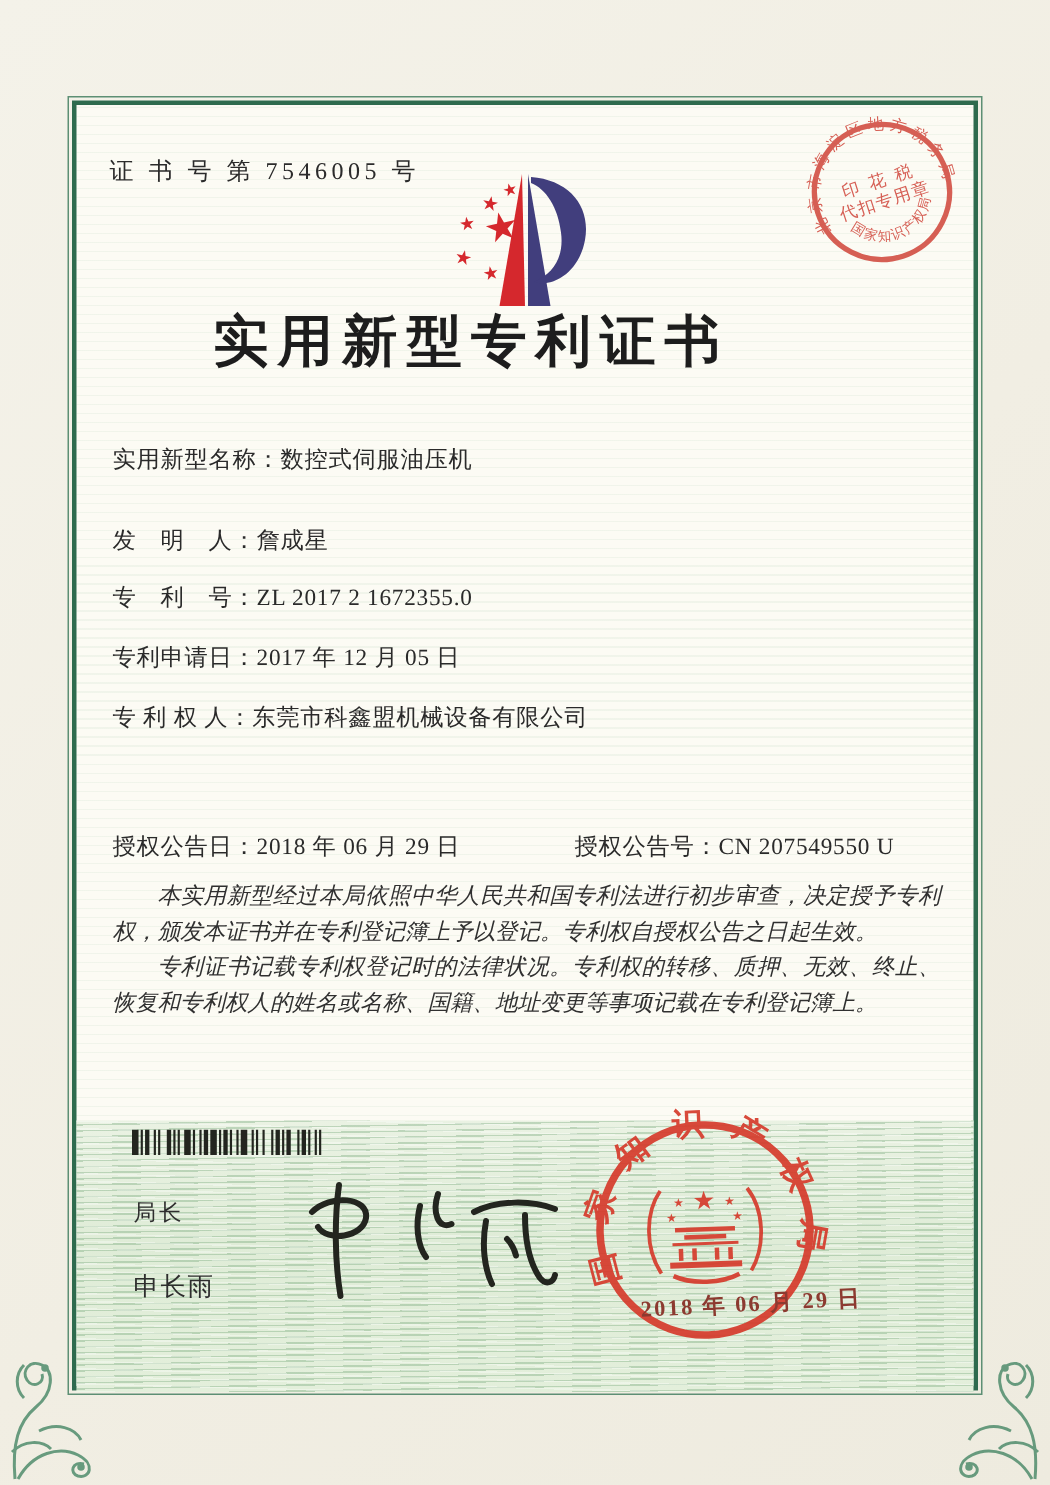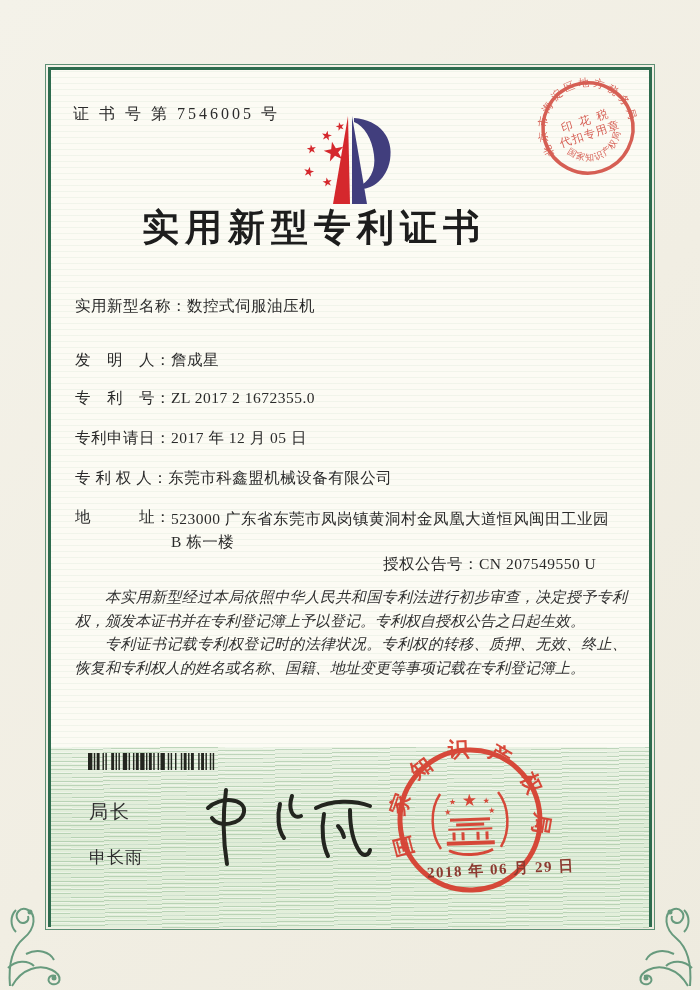--- a/index.html
+++ b/index.html
@@ -50,21 +50,21 @@
     display:inline-block;width:448px;vertical-align:top;line-height:23px;
   }
   .field-grant-no{left:383px;}
   .paragraphs{
     position:absolute;left:75px;top:587px;width:552px;
     font-size:15px;line-height:23.5px;text-align:justify;
     font-style:italic;color:#303030;font-family:Liberation Mono, monospace;
   }
   .paragraphs p{margin:0;text-indent:2em;}
   .barcode{position:absolute;left:88px;top:753px;}
-  .sig-title{position:absolute;left:89px;top:799px;font-size:19px;letter-spacing:2px;color:#2e2e2e;}
+  .sig-title{position:absolute;left:89px;top:799px;font-size:15px;letter-spacing:2px;color:#2e2e2e;}
   .sig-name{position:absolute;left:89px;top:846px;font-size:17px;letter-spacing:1px;color:#2e2e2e;}
   .sig-script{position:absolute;left:188px;top:778px;}
   .seal{position:absolute;left:383px;top:733px;opacity:0.92;}
   .seal-date{
     position:absolute;left:427px;top:860px;font-size:15px;letter-spacing:1.5px;
     color:#8c3a30;transform:rotate(-3deg);font-weight:bold;
   }
   .footer{
     position:absolute;left:0;top:901px;width:700px;text-align:center;
     font-size:13.5px;letter-spacing:1px;color:#3a3a3a;
@@ -132,22 +132,22 @@
   </div>
   <div class="field" style="top:388px">
     <span class="flabel">专　利　号：</span><span class="fvalue">ZL 2017 2 1672355.0</span>
   </div>
   <div class="field" style="top:428px">
     <span class="flabel">专利申请日：</span><span class="fvalue">2017 年 12 月 05 日</span>
   </div>
   <div class="field" style="top:468px">
     <span class="flabel">专 利 权 人：</span><span class="fvalue">东莞市科鑫盟机械设备有限公司</span>
   </div>
-  <div class="field field-address" style="top:507px">
-    <span class="flabel">地　　　址：</span><span class="fvalue">523000 广东省东莞市凤岗镇黄洞村金凤凰大道恒风闽田工业园 B 栋一楼</span>
+  <div class="field" style="top:554px">
+    <span class="flabel">授权公告日：</span><span class="fvalue">2018 年 06 月 29 日</span>
   </div>
   <div class="field field-grant-no" style="top:554px">
     <span class="flabel">授权公告号：</span><span class="fvalue">CN 207549550 U</span>
   </div>
 
   <div class="paragraphs">
     <p>本实用新型经过本局依照中华人民共和国专利法进行初步审查，决定授予专利权，颁发本证书并在专利登记簿上予以登记。专利权自授权公告之日起生效。</p>
     <p>专利证书记载专利权登记时的法律状况。专利权的转移、质押、无效、终止、恢复和专利权人的姓名或名称、国籍、地址变更等事项记载在专利登记簿上。</p>
   </div>
 

